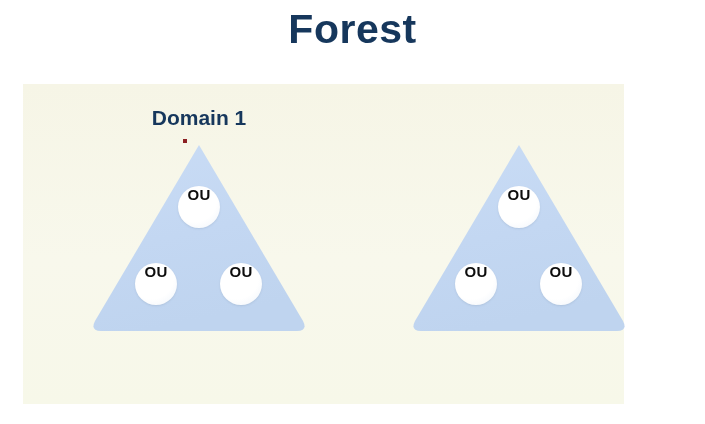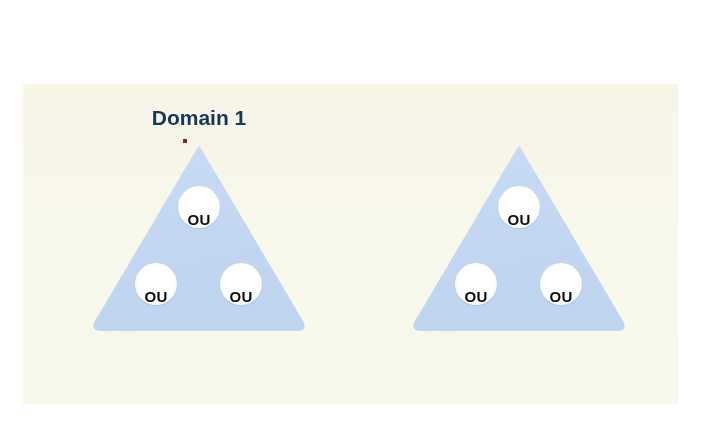--- a/index.html
+++ b/index.html
@@ -29,21 +29,21 @@
     font-weight: bold;
     letter-spacing: 0.5px;
     color: #16375c;
     line-height: 1.15;
     white-space: nowrap;
   }
   .panel {
     position: absolute;
     left: 23px;
     top: 84px;
-    width: 655px;
+    width: 601px;
     height: 320px;
     background: #f7f7e9;
     background-image: linear-gradient(180deg, #f6f5e6 0%, #f8f8ec 55%, #f7f8e9 100%);
   }
   .domain-group {
     position: absolute;
     top: 0;
     height: 100%;
   }
   #domain-group-1 { left: 44px;  width: 264px; }
@@ -76,21 +76,21 @@
   }
 
   .ou-node {
     position: absolute;
     width: 42px;
     height: 42px;
     border-radius: 50%;
     background: #f7fafd;
     background-image: radial-gradient(circle at 40% 34%, #ffffff 0%, #ffffff 58%, #eef3fa 100%);
     display: flex;
-    align-items: flex-end;
+    align-items: flex-start;
     justify-content: center;
     font-size: 15px;
     font-weight: bold;
     color: #0d0d0d;
     letter-spacing: 0.2px;
     box-shadow: 0 1px 2px rgba(120,140,170,0.22);
   }
   .ou-top   { left: 91px;  top: 45px;  }
   .ou-left  { left: 48px;  top: 122px; }
   .ou-right { left: 133px; top: 122px; }
@@ -102,20 +102,21 @@
     background: #8c1f22;
     left: 96px;
     top: -2px;
   }
 </style>
 </head>
 <body>
 
 <div class="slide">
 
+  <div class="slide-title">Forest</div>
 
   <div class="panel">
 
     <div class="domain-group" id="domain-group-1">
       <div class="domain-label">Domain 1</div>
 
       <div class="triangle-wrap">
         <svg viewBox="0 0 224 196" xmlns="http://www.w3.org/2000/svg">
           <defs>
             <linearGradient id="triGrad1" x1="0" y1="0" x2="0.25" y2="1">

